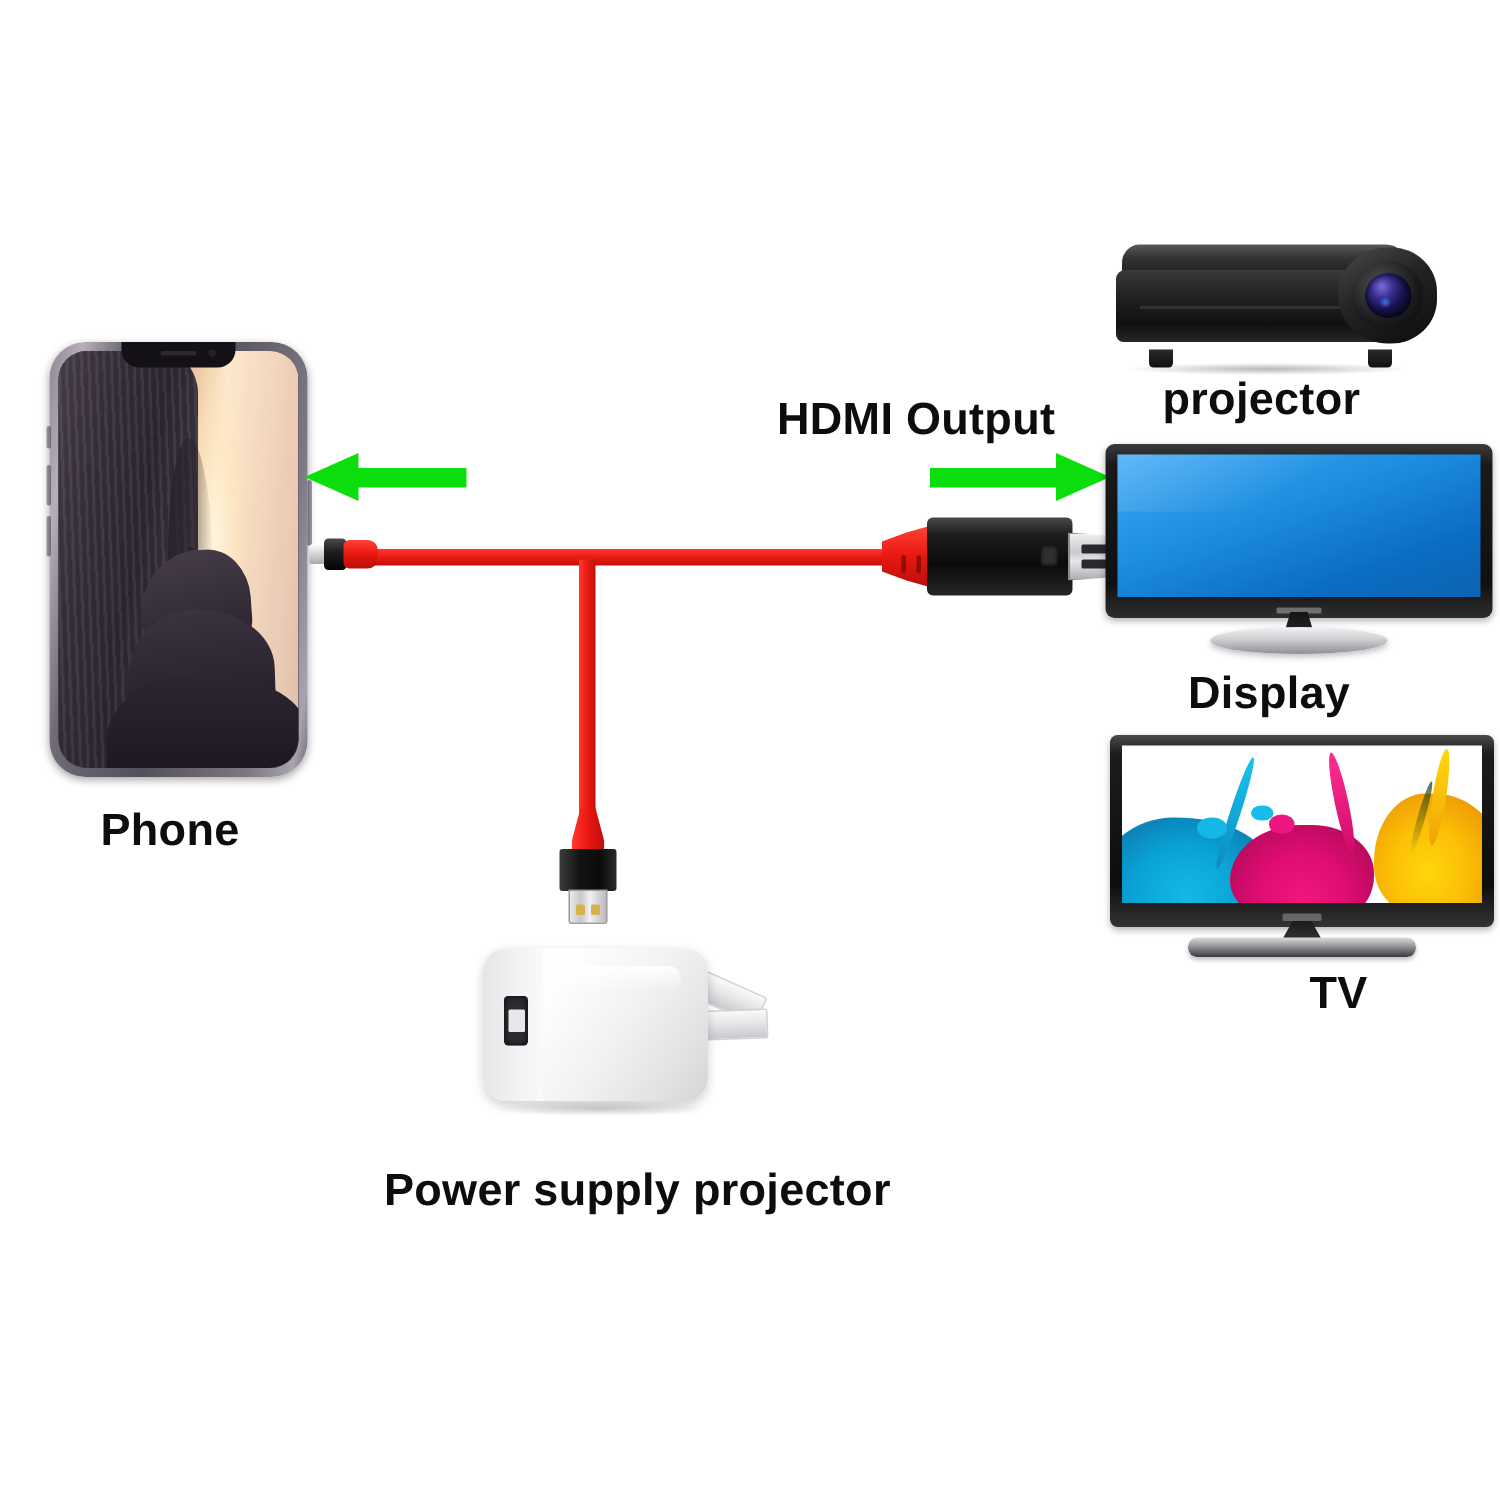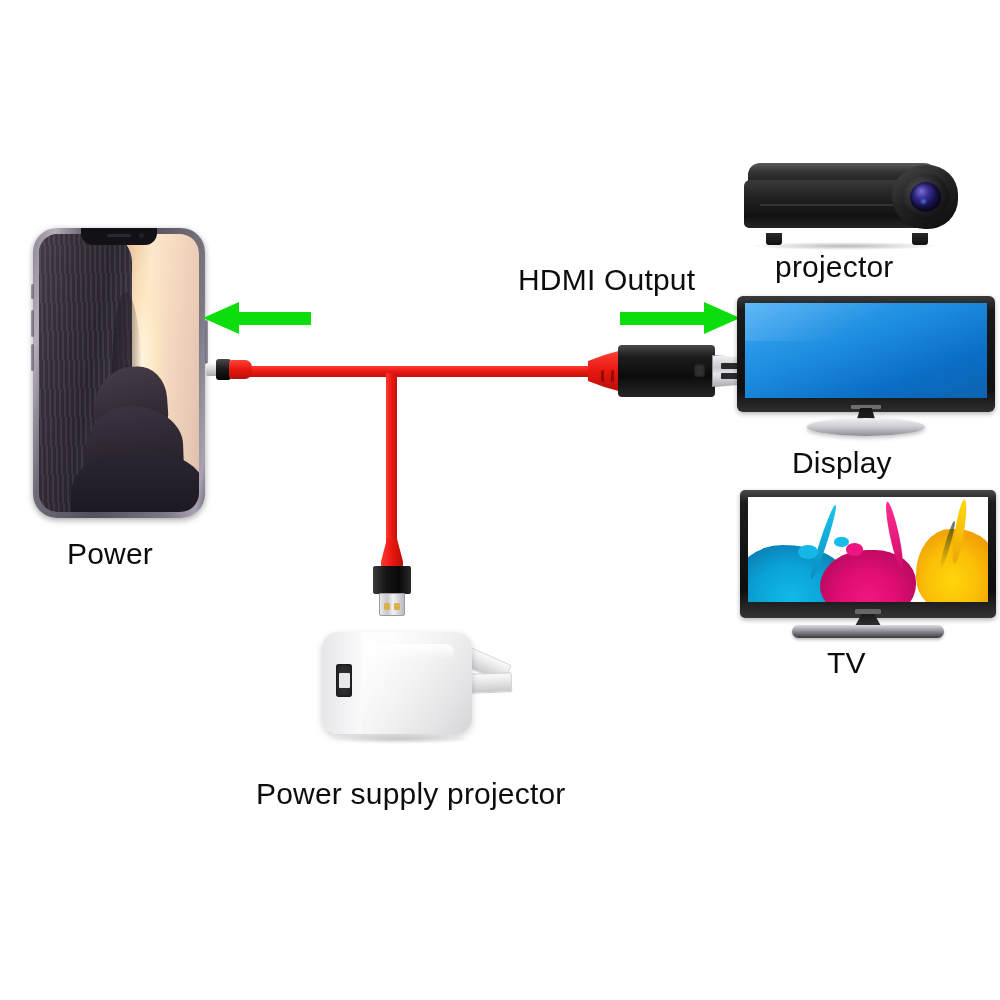--- a/index.html
+++ b/index.html
@@ -14,21 +14,21 @@
     background: #ffffff;
     font-family: "Liberation Sans", sans-serif;
     overflow: hidden;
   }
 
   
   .label {
     position: absolute;
     color: #0d0d0d;
     font-size: 30px;
-    font-weight: 400;
+    font-weight: 700;
     white-space: nowrap;
     letter-spacing: .2px;
   }
 
   
   #phone {
     position: absolute;
     left: 33px;
     top: 228px;
     width: 172px;
@@ -794,21 +794,21 @@
     height: 10px;
     border-radius: 50%;
     background: radial-gradient(ellipse, rgba(0,0,0,.18), rgba(0,0,0,0) 72%);
   }
 
   
   #label-phone     { left: 67px;  top: 537px; }
   #label-hdmi      { left: 518px; top: 263px; }
   #label-projector { left: 775px; top: 250px; }
   #label-display   { left: 792px; top: 446px; }
-  #label-tv        { left: 827px; top: 646px; }
+  #label-tv        { left: 873px; top: 646px; }
   #label-power     { left: 256px; top: 777px; }
 </style>
 </head>
 <body>
 
 <div id="canvas">
 
   <div id="phone">
     <div class="phone-body">
       <div class="phone-screen">
@@ -823,21 +823,21 @@
       <div class="phone-notch">
         <div class="notch-speaker"></div>
         <div class="notch-cam"></div>
       </div>
       <div class="btn-left btn-silent"></div>
       <div class="btn-left btn-volup"></div>
       <div class="btn-left btn-voldn"></div>
       <div class="btn-power"></div>
     </div>
   </div>
-  <div class="label" id="label-phone">Power</div>
+  <div class="label" id="label-phone">Phone</div>
 
   <div class="cable-main"></div>
   <div class="cable-branch"></div>
 
   <div id="lightning">
     <div class="lt-tip"></div>
     <div class="lt-collar"></div>
     <div class="lt-relief"></div>
   </div>
 

